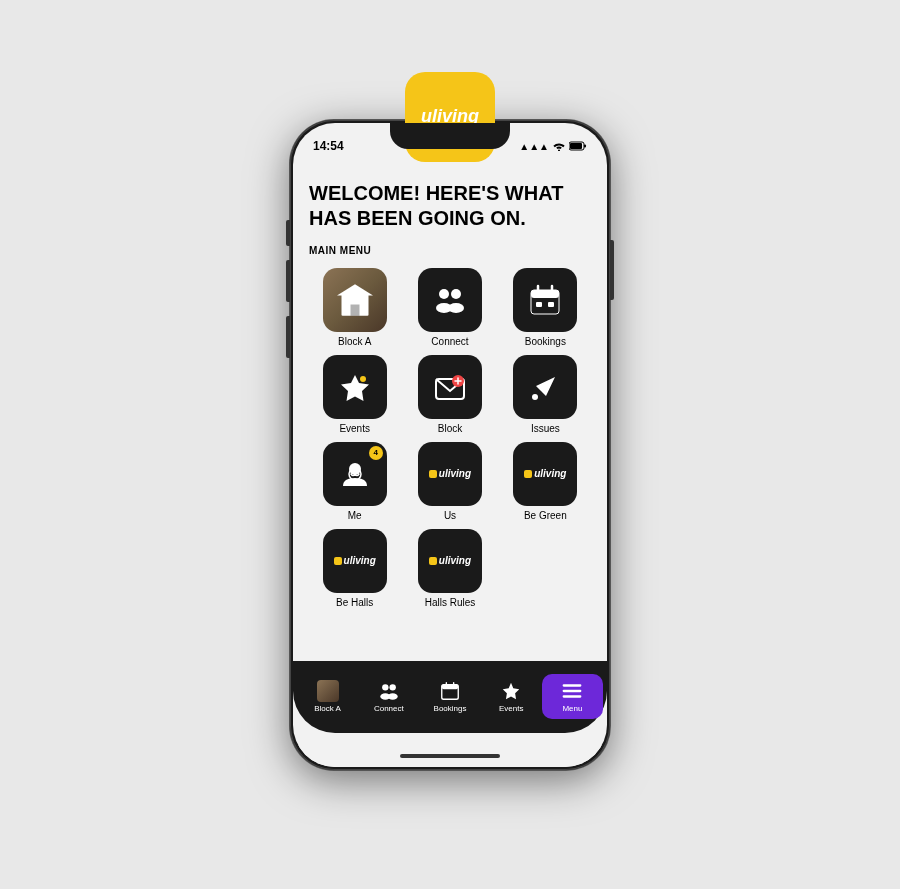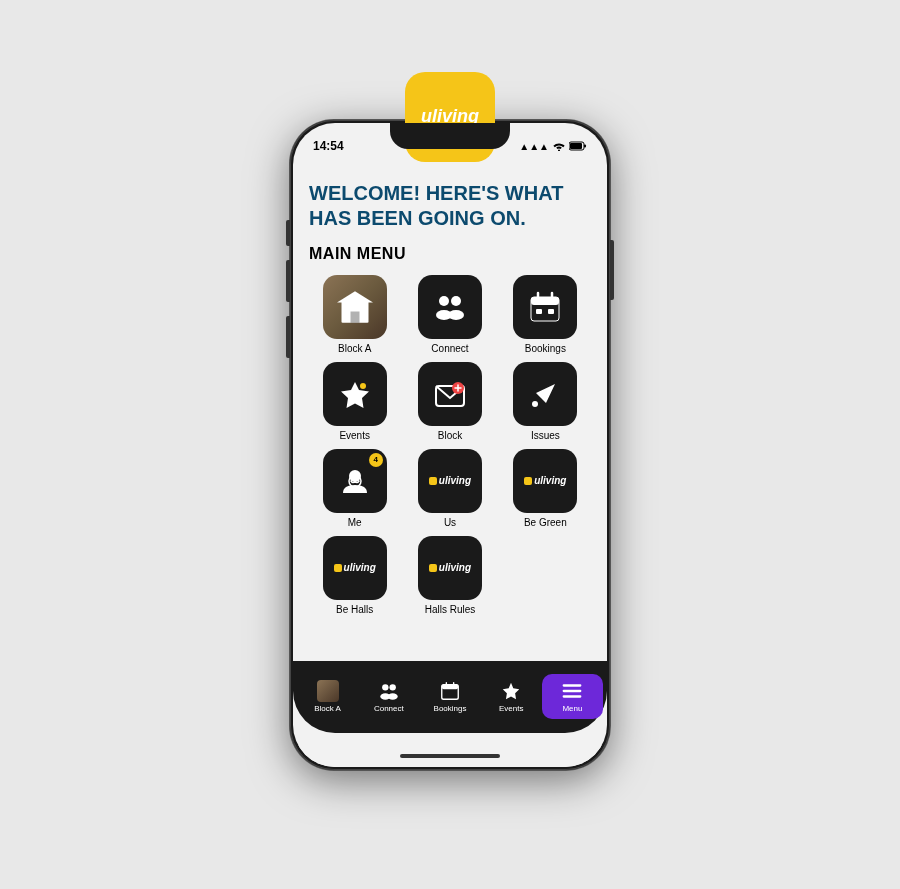--- a/index.html
+++ b/index.html
@@ -110,28 +110,28 @@
       overflow-y: auto;
       padding: 12px 16px 0;
       scrollbar-width: none;
     }
 
     .screen-content::-webkit-scrollbar { display: none; }
 
     .welcome-title {
       font-size: 20px;
       font-weight: 900;
-      color: #0c4a6e;
+      color: #000000;
       line-height: 1.25;
       margin-bottom: 14px;
       text-transform: uppercase;
     }
 
     .section-label {
-      font-size: 16px;
+      font-size: 10px;
       font-weight: 700;
       color: #000;
       letter-spacing: 0.5px;
       margin-bottom: 12px;
     }
 
     .grid {
       display: grid;
       grid-template-columns: repeat(3, 1fr);
       gap: 8px 4px;

